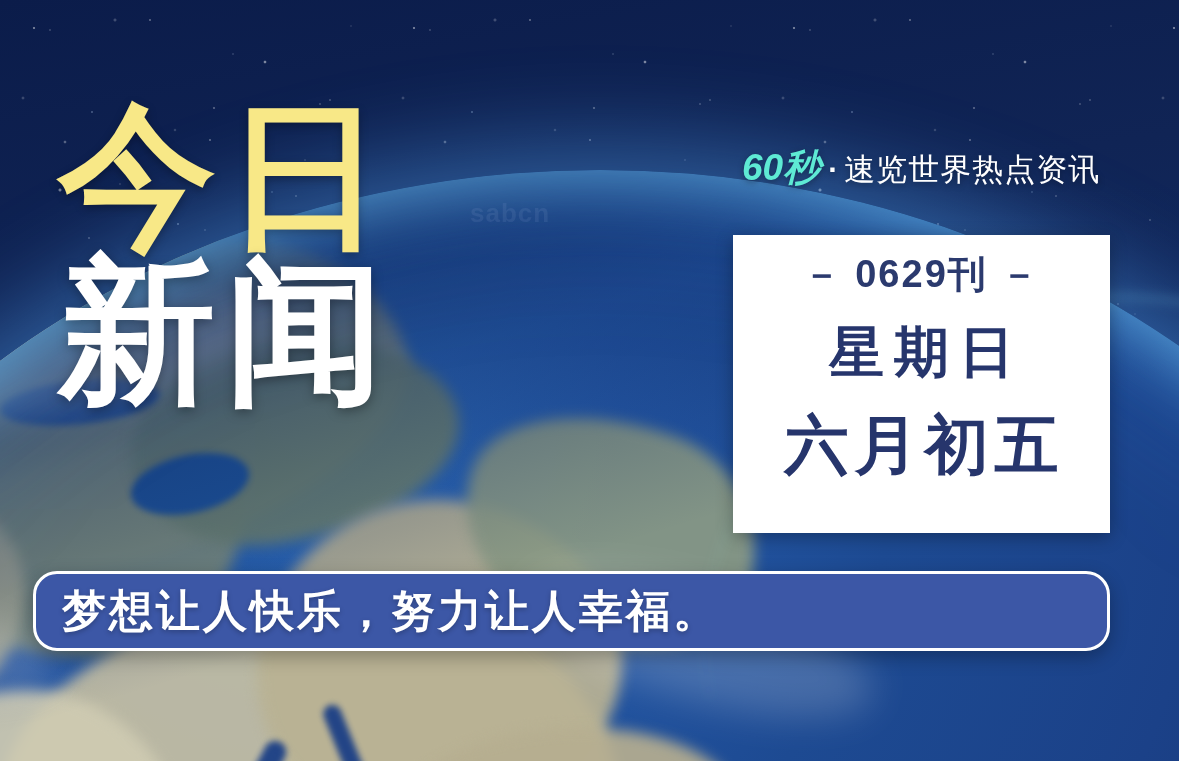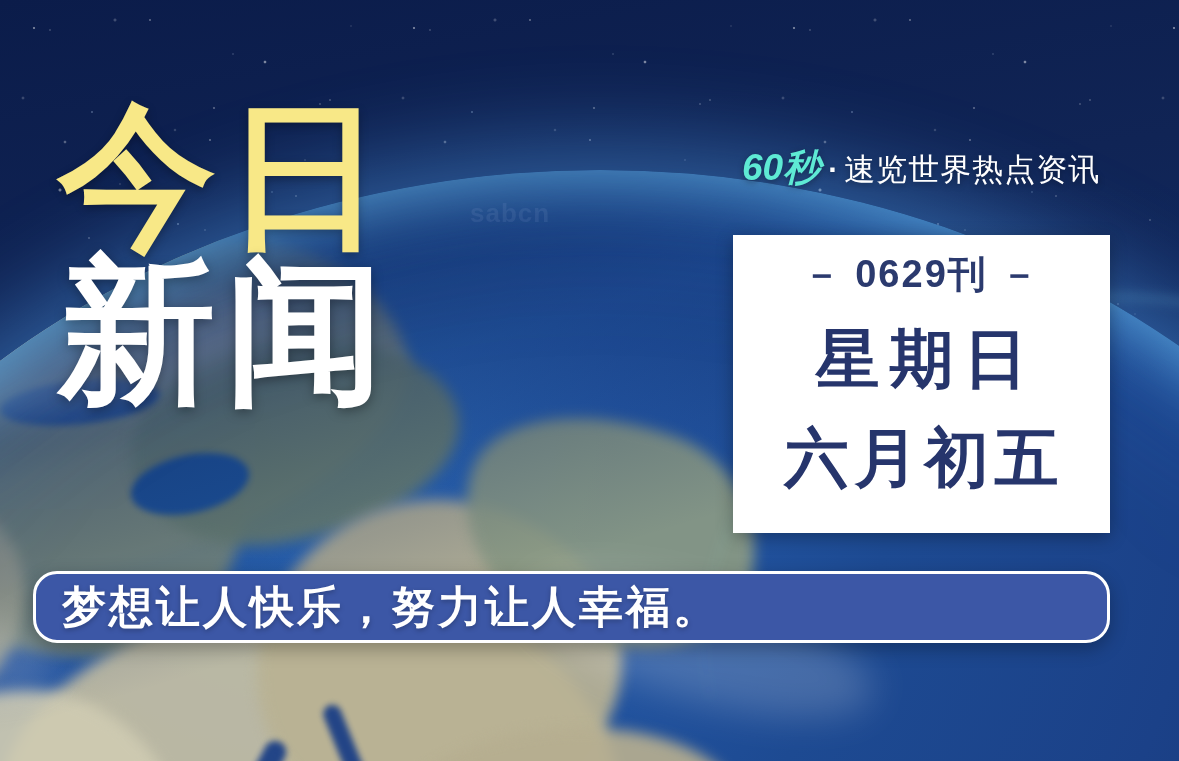--- a/index.html
+++ b/index.html
@@ -238,42 +238,42 @@
   }
   .issue {
     font-size: 38px;
     font-weight: 800;
     color: #2b3a6e;
     letter-spacing: 2px;
     white-space: nowrap;
   }
   .weekday {
     margin-top: 16px;
-    font-size: 64px;
+    font-size: 55px;
     font-weight: 900;
     color: #26356c;
     letter-spacing: 10px;
     text-indent: 10px;
     white-space: nowrap;
   }
   .lunar {
     margin-top: 12px;
     font-size: 64px;
     font-weight: 900;
     color: #26356c;
     letter-spacing: 6px;
     text-indent: 6px;
     white-space: nowrap;
   }
 
   
   .quote-banner {
     position: absolute;
     left: 33px; top: 571px;
-    width: 1077px; height: 72px;
+    width: 1077px; height: 80px;
     background: #3c57a6;
     border: 3px solid #ffffff;
     border-radius: 24px;
     box-sizing: border-box;
     display: flex;
     align-items: center;
     box-shadow: 0 6px 18px rgba(0,0,0,0.28);
   }
   .quote-text {
     margin-left: 26px;

